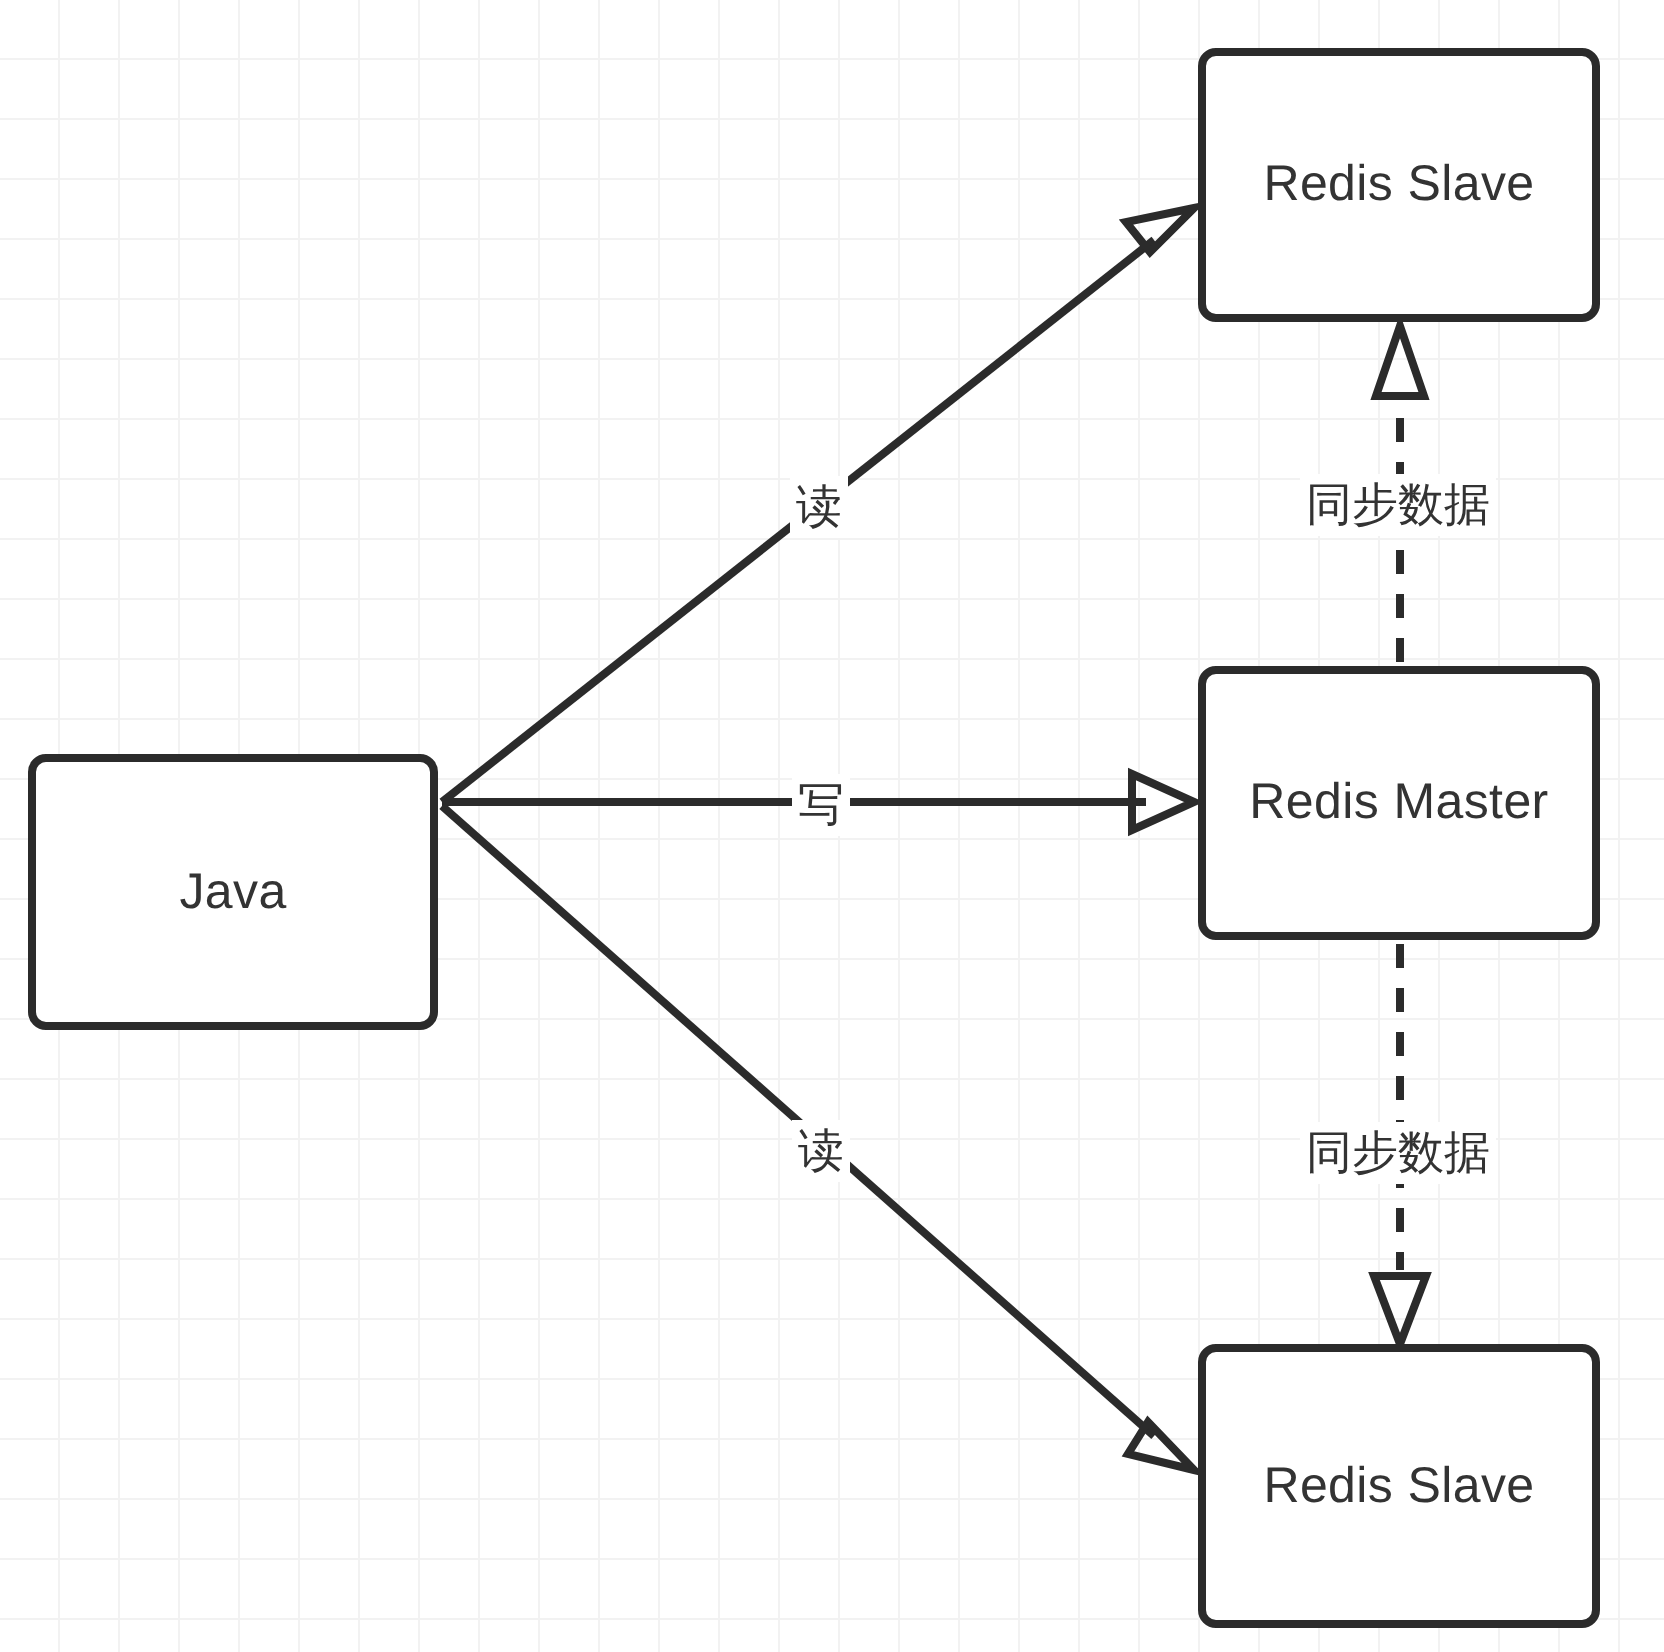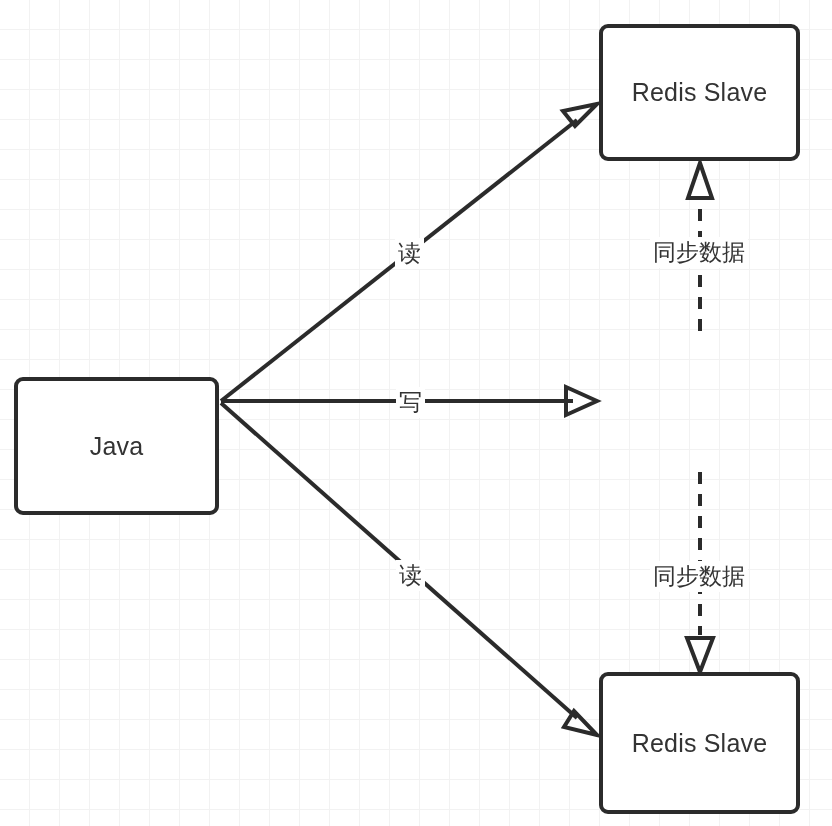--- a/index.html
+++ b/index.html
@@ -98,20 +98,23 @@
   </svg>
 
   <div class="node" style="left:599px; top:24px; width:201px; height:137px;">
     <span>Redis Slave</span>
   </div>
 
   <div class="node" style="left:14px; top:333px; width:205px; height:138px;margin-top:44px;">
     <span>Java</span>
   </div>
 
+  <div class="node" style="left:599px; top:333px; width:201px; height:137px;">
+    <span>Redis Master</span>
+  </div>
 
   <div class="node" style="left:599px; top:672px; width:201px; height:142px;">
     <span>Redis Slave</span>
   </div>
 
   <div class="edge-label boxed" style="left:395px; top:238px;">读</div>
 
   <div class="edge-label boxed" style="left:396px; top:387px;">写</div>
 
   <div class="edge-label boxed" style="left:396px; top:560px;">读</div>

